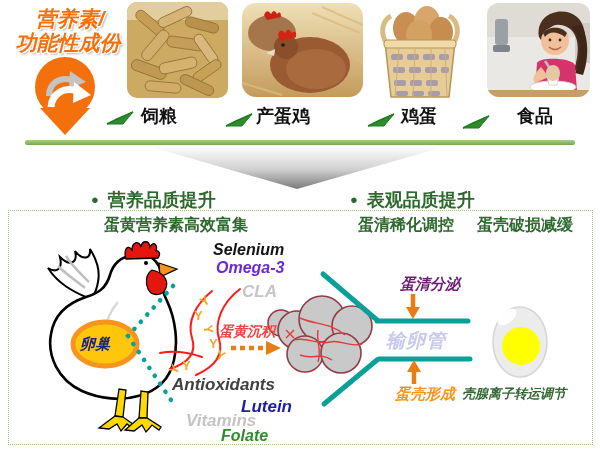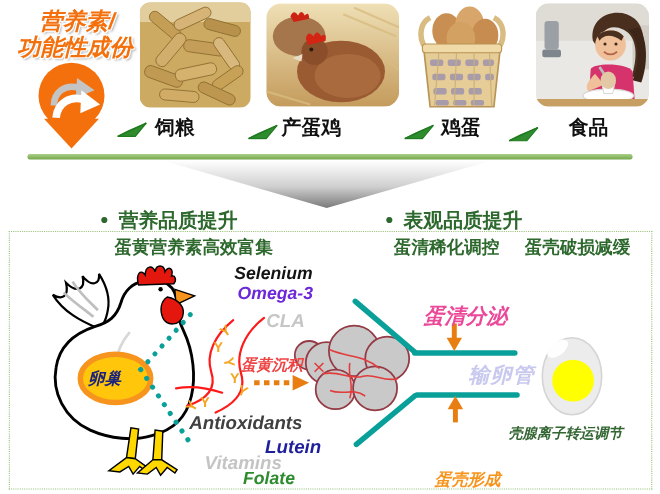--- a/index.html
+++ b/index.html
@@ -45,23 +45,23 @@
   .lbl{font-weight:bold;font-style:italic;}
   .t-ovary{left:76px;top:335px;width:38px;text-align:center;font-size:15px;color:#1A237E;}
   .t-selenium{left:213px;top:241px;font-size:16px;color:#141414;}
   .t-omega3{left:196px;top:259px;font-size:16px;color:#6d28d9;margin-left:20px;}
   .t-cla{left:242px;top:282px;font-size:17px;color:#C6C6C6;}
   .t-antiox{left:172px;top:375px;font-size:17px;color:#404040;}
   .t-lutein{left:241px;top:397px;font-size:17px;color:#1F1F9C;}
   .t-vitamins{left:186px;top:411px;font-size:17px;color:#C4C4C4;}
   .t-folate{left:221px;top:427px;font-size:16px;color:#2E8B2E;}
   .t-yolkdep{left:219px;top:323px;font-size:14px;color:#ef4444;}
-  .t-albumen{left:385px;top:275px;font-size:19px;color:#ec4899;}
-  .t-oviduct{left:386px;top:328px;font-size:19px;color:#C9C9EF;letter-spacing:1px;margin-left:40px;}
-  .t-shellform{left:395px;top:385px;font-size:15px;color:#F7941D;margin-top:42px;}
+  .t-albumen{left:400px;top:275px;font-size:15px;color:#701a75;}
+  .t-oviduct{left:386px;top:328px;font-size:19px;color:#C9C9EF;letter-spacing:1px;}
+  .t-shellform{left:395px;top:385px;font-size:15px;color:#F7941D;}
   .t-shellgland{left:462px;top:385px;font-size:13px;color:#336633;}
   .art{left:0;top:0;width:600px;height:449px;pointer-events:none;}
 </style>
 </head>
 <body>
 
 <div class="stage">
 
   <div class="abs badge-line badge1">营养素/</div>
   <div class="abs badge-line badge2">功能性成份</div>

